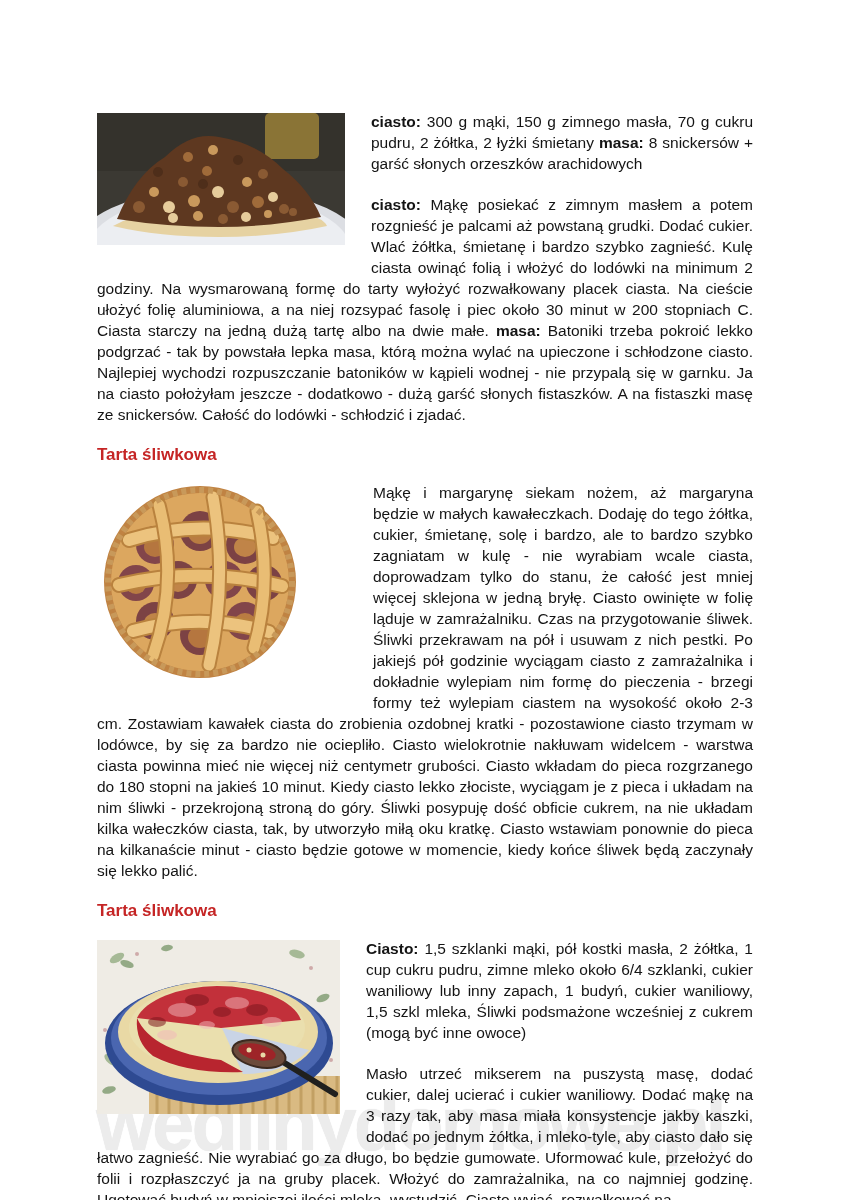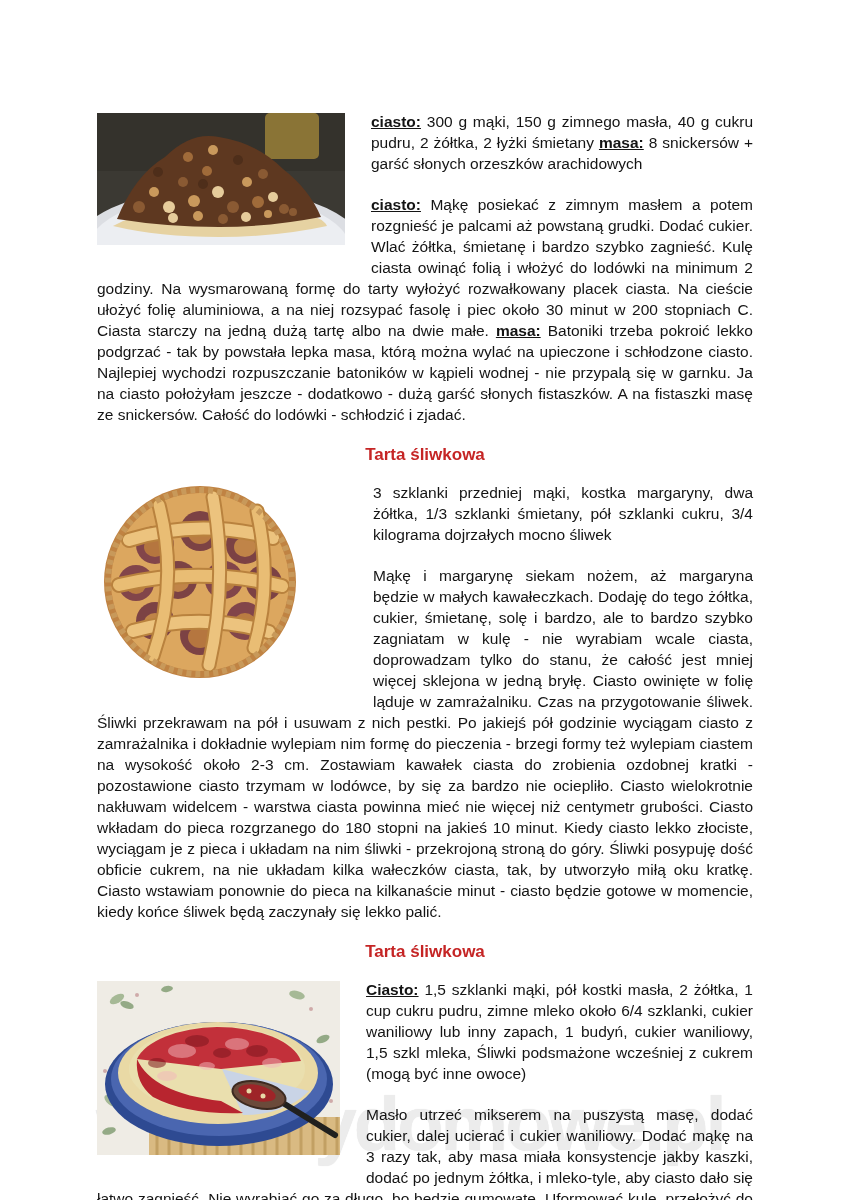--- a/index.html
+++ b/index.html
@@ -10,24 +10,24 @@
   .watermark{
     position:absolute;left:96px;top:1080px;width:700px;
     font-size:76px;font-weight:bold;letter-spacing:-3px;white-space:nowrap;
     color:#ececec;text-shadow:0 0 1px #e4e4e4;z-index:0;
   }
   .page{position:absolute;left:97px;top:111px;width:656px;z-index:1;}
   section{position:relative;}
   p.body{
     text-align:justify;font-size:15.5px;line-height:21px;margin:0 0 20px 0;
   }
-  p.body strong{font-weight:bold;text-decoration:underline;}
+  p.body strong{font-weight:bold;}
   h2.recipe-heading{
     clear:both;font-size:17px;line-height:20px;font-weight:bold;
-    color:#c52525;margin:10px 0 17px 0;text-align:center;
+    color:#c52525;margin:10px 0 17px 0;
   }
   figure.photo{
     float:left;margin:2px 26px 15px 0;padding:0;display:block;
   }
   figure.photo svg{display:block;}
 </style>
 </head>
 <body>
 
 <div class="watermark">wedlinydomowe.pl</div>
@@ -65,21 +65,21 @@
             <circle cx="76" cy="105" r="5" fill="#e6cc9b"></circle>
           <circle cx="101" cy="103" r="5" fill="#c9995c"></circle>
             <circle cx="126" cy="106" r="5" fill="#8a5a33"></circle>
           <circle cx="149" cy="104" r="5" fill="#e6cc9b"></circle>
             <circle cx="171" cy="101" r="4" fill="#c9995c"></circle>
           <circle cx="196" cy="99" r="4" fill="#8a5a33"></circle>
             <circle cx="106" cy="71" r="5" fill="#4e2e1a"></circle>
         </g>
       </svg>
     </figure>
-    <p class="body"><strong>ciasto:</strong><span> 300 g mąki, 150 g zimnego masła, 40 g cukru pudru, 2 żółtka, 2 łyżki śmietany </span><strong>masa:</strong><span> 8 snickersów + garść słonych orzeszków arachidowych</span></p>
+    <p class="body"><strong>ciasto:</strong><span> 300 g mąki, 150 g zimnego masła, 70 g cukru pudru, 2 żółtka, 2 łyżki śmietany </span><strong>masa:</strong><span> 8 snickersów + garść słonych orzeszków arachidowych</span></p>
     <p class="body"><strong>ciasto:</strong><span> Mąkę posiekać z zimnym masłem a potem rozgnieść je palcami aż powstaną grudki. Dodać cukier. Wlać żółtka, śmietanę i bardzo szybko zagnieść. Kulę ciasta owinąć folią i włożyć do lodówki na minimum 2 godziny. Na wysmarowaną formę do tarty wyłożyć rozwałkowany placek ciasta. Na cieście ułożyć folię aluminiowa, a na niej rozsypać fasolę i piec około 30 minut w 200 stopniach C. Ciasta starczy na jedną dużą tartę albo na dwie małe. </span><strong>masa:</strong><span> Batoniki trzeba pokroić lekko podgrzać - tak by powstała lepka masa, którą można wylać na upieczone i schłodzone ciasto. Najlepiej wychodzi rozpuszczanie batoników w kąpieli wodnej - nie przypalą się w garnku. Ja na ciasto położyłam jeszcze - dodatkowo - dużą garść słonych fistaszków. A na fistaszki masę ze snickersów. Całość do lodówki - schłodzić i zjadać.</span></p>
   </section>
 
   <section>
     <h2 class="recipe-heading">Tarta śliwkowa</h2>
     <figure class="photo">
       <svg width="250" height="198" viewBox="0 0 250 198">
         <rect width="250" height="198" fill="#ffffff"></rect>
         <circle cx="103" cy="98" r="96" fill="#c08343"></circle>
         <circle cx="103" cy="98" r="89" fill="#dca75f"></circle>
@@ -135,21 +135,20 @@
           <path d="M62 21 Q82 98 56 172" stroke="#b9823e" stroke-width="15"></path>
           <path d="M62 21 Q82 98 56 172" stroke="#e9bd74" stroke-width="11"></path>
           <path d="M116 13 Q131 98 112 181" stroke="#b9823e" stroke-width="15"></path>
           <path d="M116 13 Q131 98 112 181" stroke="#ecc37e" stroke-width="11"></path>
           <path d="M160 27 Q176 98 157 164" stroke="#b9823e" stroke-width="15"></path>
           <path d="M160 27 Q176 98 157 164" stroke="#e9bd74" stroke-width="11"></path>
         </g>
         <circle cx="103" cy="98" r="92" fill="none" stroke="#c8995a" stroke-width="6" stroke-dasharray="5 4"></circle>
       </svg>
     </figure>
-    <p class="body">3 szklanki przedniej mąki, kostka margaryny, dwa żółtka, 1/3 szklanki śmietany, pół szklanki cukru, 3/4 kilograma dojrzałych mocno śliwek</p>
     <p class="body">Mąkę i margarynę siekam nożem, aż margaryna będzie w małych kawałeczkach. Dodaję do tego żółtka, cukier, śmietanę, solę i bardzo, ale to bardzo szybko zagniatam w kulę - nie wyrabiam wcale ciasta, doprowadzam tylko do stanu, że całość jest mniej więcej sklejona w jedną bryłę. Ciasto owinięte w folię ląduje w zamrażalniku. Czas na przygotowanie śliwek. Śliwki przekrawam na pół i usuwam z nich pestki. Po jakiejś pół godzinie wyciągam ciasto z zamrażalnika i dokładnie wylepiam nim formę do pieczenia - brzegi formy też wylepiam ciastem na wysokość około 2-3 cm. Zostawiam kawałek ciasta do zrobienia ozdobnej kratki - pozostawione ciasto trzymam w lodówce, by się za bardzo nie ociepliło. Ciasto wielokrotnie nakłuwam widelcem - warstwa ciasta powinna mieć nie więcej niż centymetr grubości. Ciasto wkładam do pieca rozgrzanego do 180 stopni na jakieś 10 minut. Kiedy ciasto lekko złociste, wyciągam je z pieca i układam na nim śliwki - przekrojoną stroną do góry. Śliwki posypuję dość obficie cukrem, na nie układam kilka wałeczków ciasta, tak, by utworzyło miłą oku kratkę. Ciasto wstawiam ponownie do pieca na kilkanaście minut - ciasto będzie gotowe w momencie, kiedy końce śliwek będą zaczynały się lekko palić.</p>
   </section>
 
   <section>
     <h2 class="recipe-heading">Tarta śliwkowa</h2>
     <figure class="photo">
       <svg width="243" height="174" viewBox="0 0 243 174">
         <rect width="243" height="174" fill="#efece5"></rect>
         <g opacity="0.8">
           <ellipse cx="20" cy="18" rx="8" ry="4" fill="#94ad82" transform="rotate(-30 20 18)"></ellipse>

